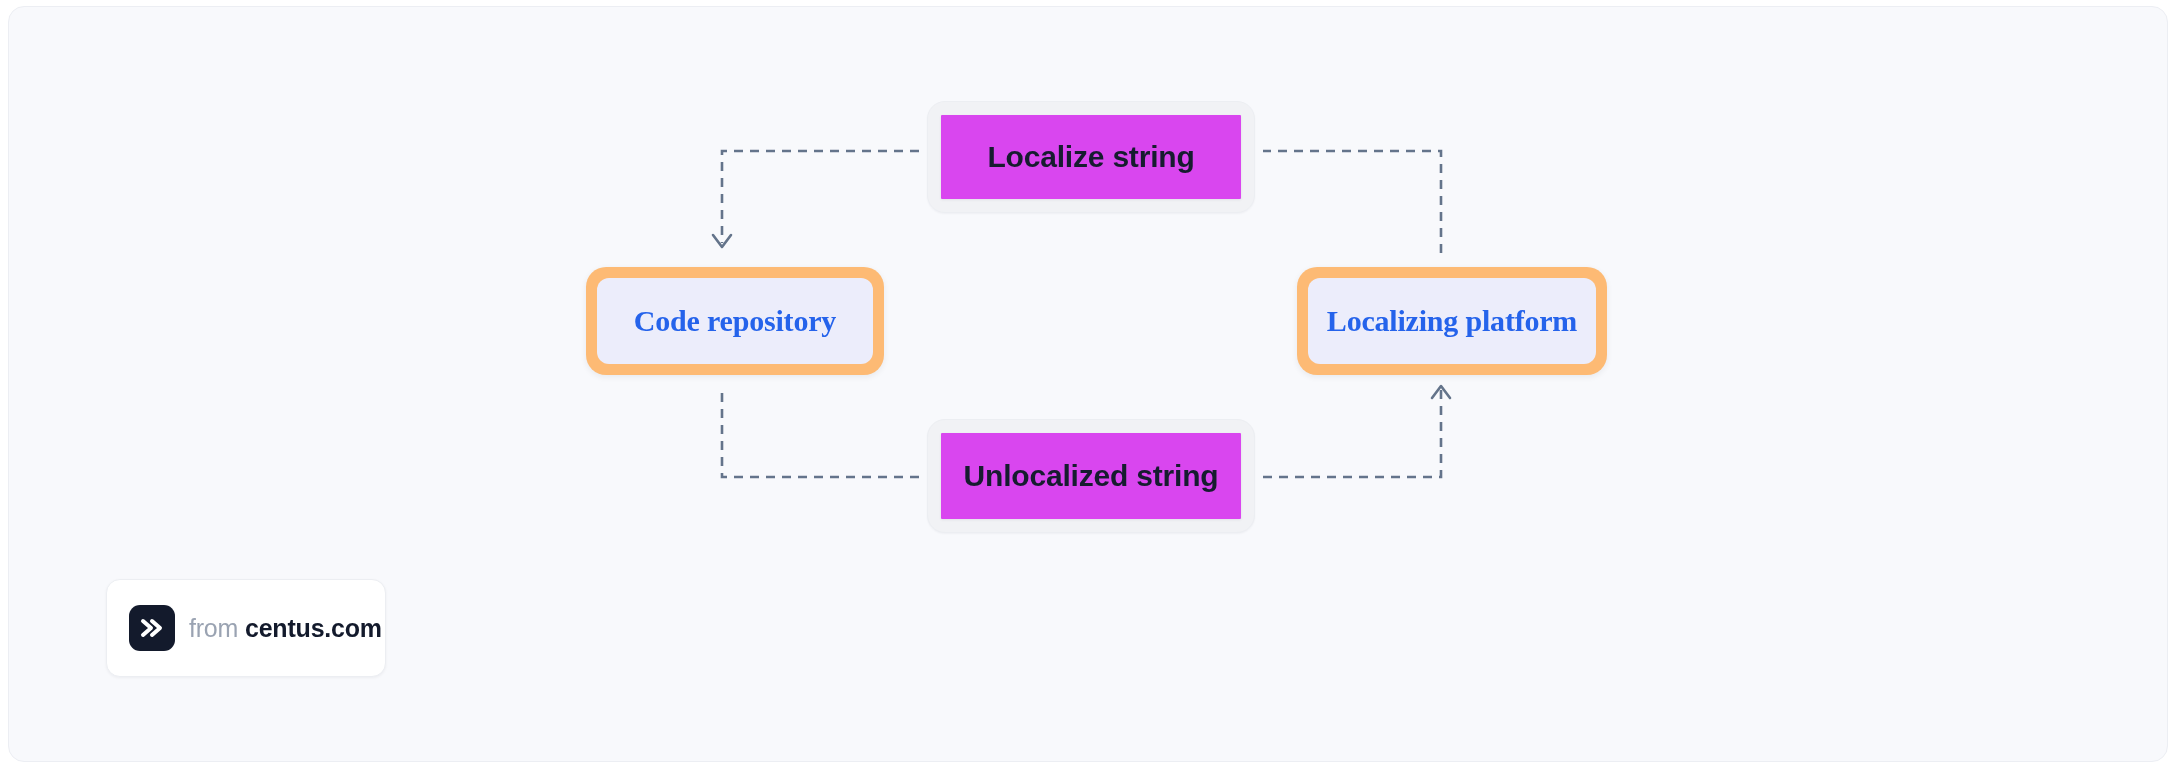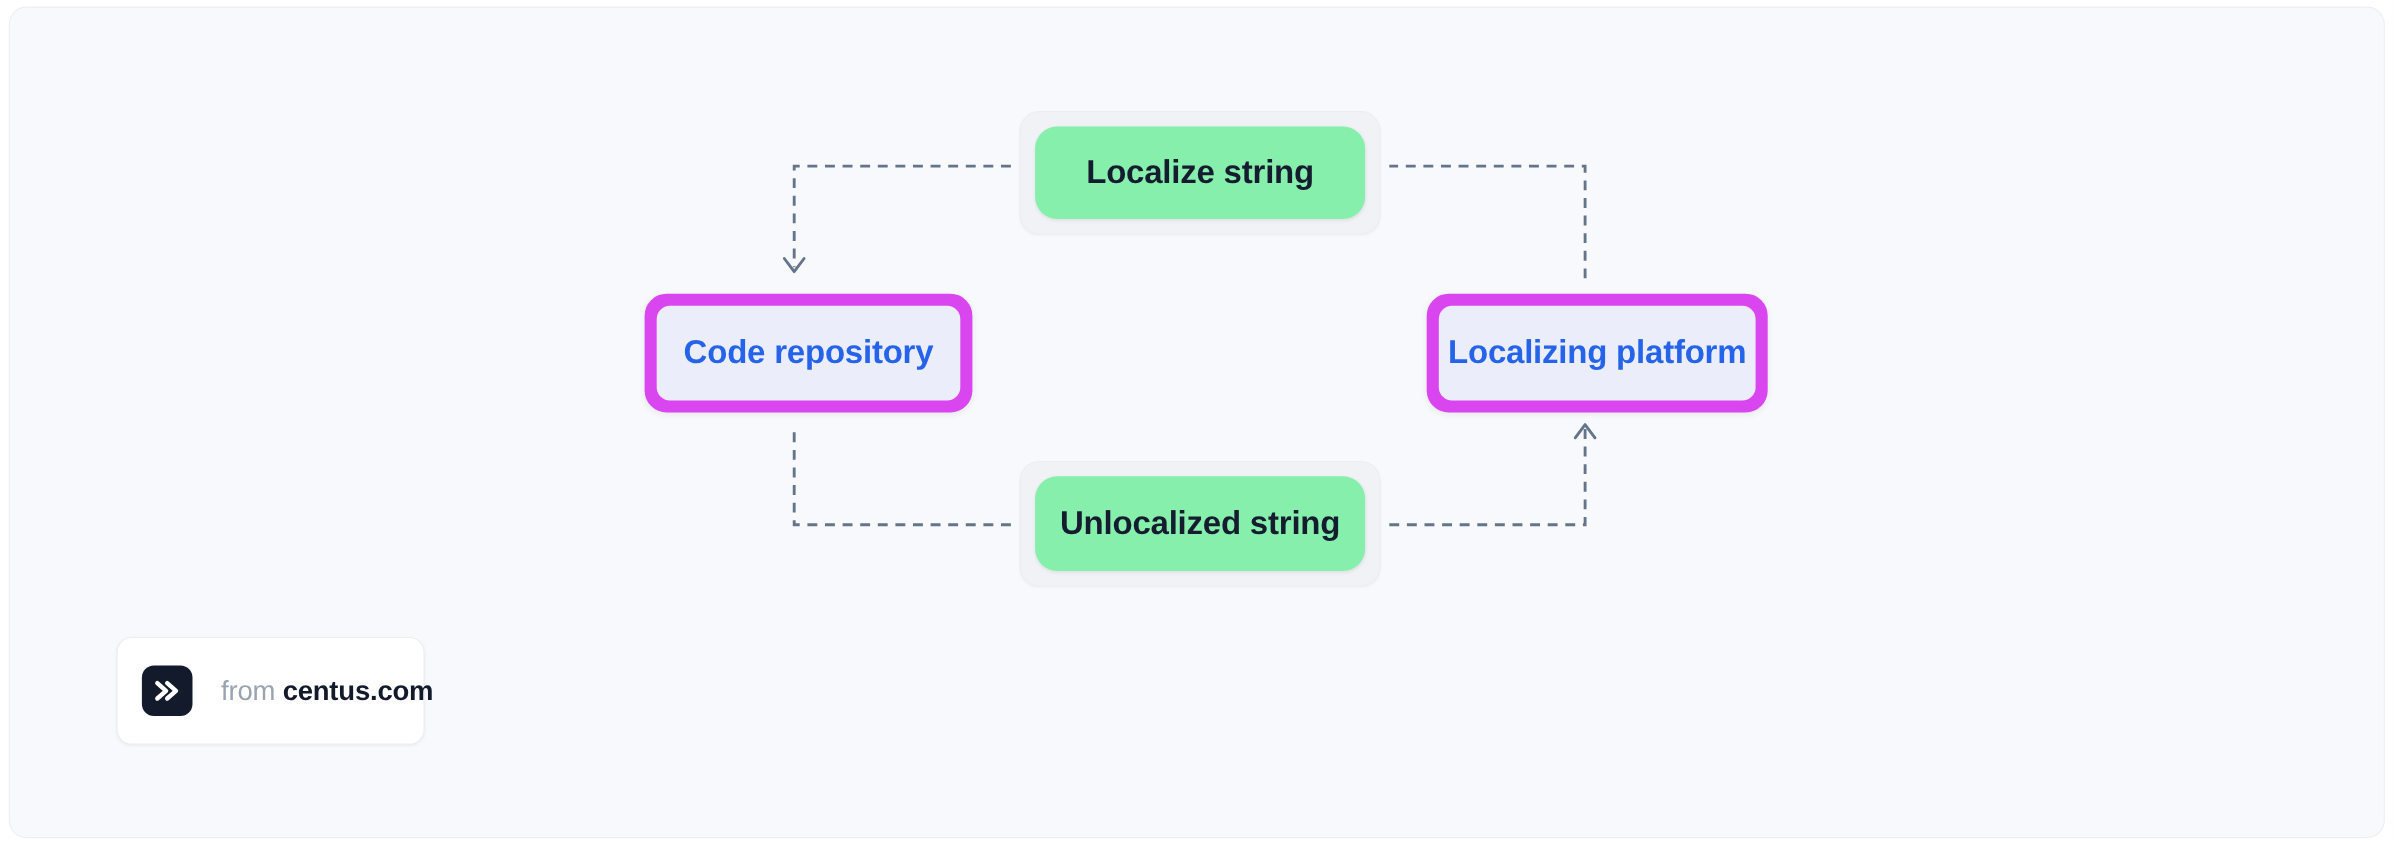--- a/index.html
+++ b/index.html
@@ -51,41 +51,42 @@
   
   .node-plain {
     background: #f1f2f5;
     border: 1px solid #eceef2;
     padding: 13px;
     box-shadow: 0 1px 2px rgba(16, 24, 40, .04);
   }
   .node-plain .card {
     width: 100%;
     height: 100%;
-    background: #86efac;
-    border-radius: 20px;
+    background: #d946ef;
+    border-radius: 1px;
     display: flex;
     align-items: center;
     justify-content: center;
     box-shadow: 0 1px 3px rgba(16, 24, 40, .07);
   }
   .node-plain .label {
     font-size: 30px;
     font-weight: 700;
     color: #161c2f;
     letter-spacing: -0.2px;
     white-space: nowrap;
   }
 
   
   .node-accent {
-    background: #d946ef;
+    background: #fdba74;
     padding: 11px;
     border-radius: 20px;
     box-shadow: 0 2px 6px rgba(16, 24, 40, .07);
+    font-family: Liberation Serif, serif;
   }
   .node-accent .card {
     width: 100%;
     height: 100%;
     background: #ecedfb;
     border-radius: 12px;
     display: flex;
     align-items: center;
     justify-content: center;
   }
@@ -109,21 +110,21 @@
     left: 97px;
     top: 572px;
     width: 280px;
     height: 98px;
     box-sizing: border-box;
     background: #ffffff;
     border: 1px solid #eceef2;
     border-radius: 14px;
     display: flex;
     align-items: center;
-    gap: 26px;
+    gap: 14px;
     padding: 0 22px;
     box-shadow: 0 1px 3px rgba(16, 24, 40, .05);
   }
   .badge-logo {
     width: 46px;
     height: 46px;
     flex: 0 0 46px;
     background: #131a2c;
     border-radius: 11px;
     display: flex;

